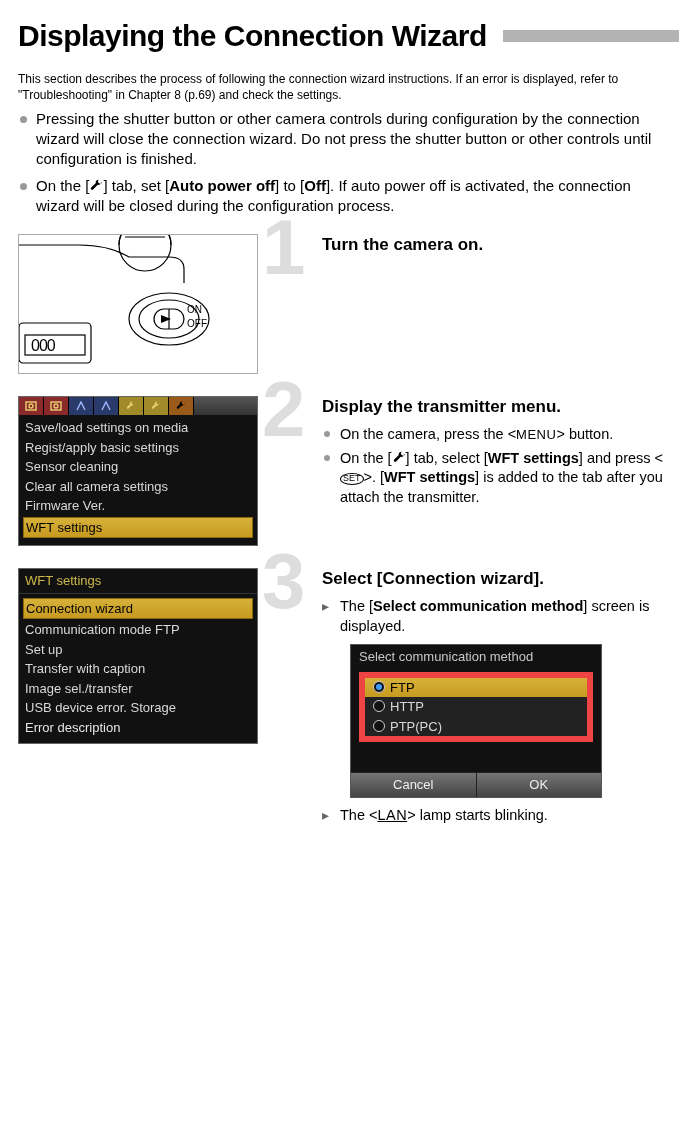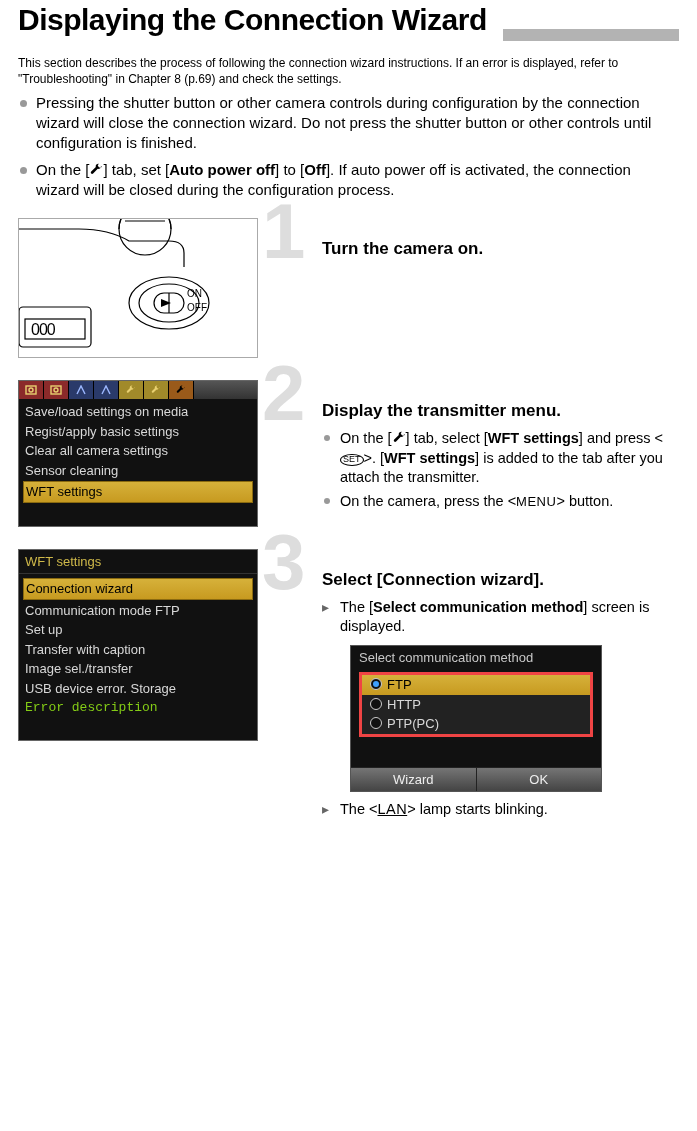--- a/index.html
+++ b/index.html
@@ -7,22 +7,22 @@
     margin: 0;
     padding: 0 18px;
     width: 697px;
     box-sizing: border-box;
     color: #000;
     font-size: 15px;
     line-height: 1.35;
   }
   .title-row {
     display: flex;
-    align-items: flex-end;
-    margin-top: 0;
+    align-items: center;
+    margin-top: 16px;
     margin-bottom: 14px;
   }
   h1 {
     font-size: 30px;
     font-weight: bold;
     margin: 0;
     letter-spacing: -0.5px;
   }
   .title-bar {
     flex: 1;
@@ -83,21 +83,20 @@
     top: -26px;
     line-height: 1;
     z-index: 0;
     user-select: none;
     font-family: Arial, sans-serif;
   }
   .step-content {
     position: relative;
     z-index: 1;
     padding-left: 54px;
-    margin-top: 20px;
   }
   .step-title {
     font-weight: bold;
     font-size: 17px;
     margin: 0 0 6px 0;
   }
   ul.sub {
     list-style: none;
     padding: 0;
     margin: 4px 0 0 0;
@@ -158,21 +157,21 @@
     border-right: 1px solid #000;
     display: flex;
     align-items: center;
     justify-content: center;
   }
   .tab-red { background: #8b2a2a; }
   .tab-blue { background: #2a3a6a; }
   .tab-yellow { background: #a18a2a; }
   .tab-orange { background: #9a5a1a; }
   .menu-body {
-    padding: 3px 6px 22px 6px;
+    padding: 3px 6px 6px 6px;
   }
   .menu-item { color: #d8d8d8; }
   .menu-item.hl {
     color: #000;
     background: linear-gradient(#d6b13a,#c79a20);
     margin: 1px -2px;
     padding: 0 2px;
     border: 1px solid #8a6a10;
   }
   .menu-header {
@@ -190,21 +189,21 @@
     font-size: 13px;
     border: 1px solid #555;
   }
   .comm-title {
     background: #111;
     color: #c8c8c8;
     padding: 3px 8px;
     font-size: 13px;
   }
   .comm-body {
-    border: 3px solid #ef4444;
+    border: 6px solid #ef4444;
     margin: 3px 8px 6px 8px;
     background: #222;
   }
   .comm-row {
     padding: 1px 8px;
     color: #d8d8d8;
   }
   .comm-row.sel {
     color: #000;
     background: linear-gradient(#d6b13a,#c79a20);
@@ -342,56 +341,57 @@
         </span>
         <span class="tab-orange">
           <svg width="10" height="10" viewBox="0 0 10 10">
               <path d="M8 2c.2.7 0 1.5-.6 2.1-.6.6-1.4.8-2.1.6L2.5 7.5c-.4.4-1.1.4-1.5 0s-.4-1.1 0-1.5L3.8 3.2c-.2-.7 0-1.5.6-2.1.6-.6 1.4-.8 2.1-.6L5.4 1.6l.7 1.4 1.4.7 1-1z" fill="#000"></path>
             </svg>
         </span>
       </div>
       <div class="menu-body" id="step2-menu">
           <div class="menu-item">Save/load settings on media</div>
           <div class="menu-item">Regist/apply basic settings</div>
+          <div class="menu-item">Sensor cleaning</div>
           <div class="menu-item">Clear all camera settings</div>
-          <div class="menu-item">Sensor cleaning</div>
+          <div class="menu-item">Firmware Ver.</div>
           <div class="menu-item hl">WFT settings</div>
         </div>
     </div>
   </div>
   <div class="step-right">
     <div class="big-num">2</div>
     <div class="step-content">
       <p class="step-title">Display the transmitter menu.</p>
       <ul class="sub">
         <li class="dot">
+          <span>On the camera, press the &lt;</span><span class="menu-glyph">MENU</span><span>&gt; button.</span>
+        </li>
+        <li class="dot">
           <span>On the [</span><svg class="wrench" viewBox="0 0 16 16">
               <path d="M13.5 3.2c.3.9.1 2-.7 2.8-.8.8-1.9 1-2.8.7L4.7 12c-.6.6-1.6.6-2.2 0s-.6-1.6 0-2.2l5.3-5.3c-.3-.9-.1-2 .7-2.8.8-.8 1.9-1 2.8-.7L9.9 2.4l1.1 2.2 2.2 1.1 1.4-1.4z" fill="#000"></path>
             </svg><span>] tab, select [</span><span class="b">WFT settings</span><span>] and press &lt;</span><span class="set-btn">SET</span><span>&gt;. [</span><span class="b">WFT settings</span><span>] is added to the tab after you attach the transmitter.</span>
-        </li>
-        <li class="dot">
-          <span>On the camera, press the &lt;</span><span class="menu-glyph">MENU</span><span>&gt; button.</span>
         </li>
       </ul>
     </div>
   </div>
 </div>
 
 <div class="step">
   <div class="step-left">
     <div class="menu-shot">
       <div class="menu-header">WFT settings</div>
       <div class="menu-body" id="step3-menu">
           <div class="menu-item hl">Connection wizard</div>
           <div class="menu-item">Communication mode FTP</div>
           <div class="menu-item">Set up</div>
           <div class="menu-item">Transfer with caption</div>
           <div class="menu-item">Image sel./transfer</div>
           <div class="menu-item">USB device error. Storage</div>
-          <div class="menu-item" style="color: #84cc16; font-family: Liberation Mono, monospace;">Error description</div>
+          <div class="menu-item" style="color: #e5e5e5;">Error description</div>
         </div>
     </div>
   </div>
   <div class="step-right">
     <div class="big-num">3</div>
     <div class="step-content">
       <p class="step-title">Select [Connection wizard].</p>
       <ul class="sub">
         <li class="arrow">
           <span>The [</span><span class="b">Select communication method</span><span>] screen is displayed.</span>
@@ -399,21 +399,21 @@
       </ul>
       <div class="comm-box">
         <div class="comm-title">Select communication method</div>
         <div class="comm-body" id="comm-body">
             <div class="comm-row sel"><span class="radio on"></span>FTP</div>
             <div class="comm-row"><span class="radio"></span>HTTP</div>
             <div class="comm-row"><span class="radio"></span>PTP(PC)</div>
           </div>
         <div style="height:24px"></div>
         <div class="comm-bar">
-          <div>Wizard</div>
+          <div>Cancel</div>
           <div>OK</div>
         </div>
       </div>
       <ul class="sub">
         <li class="arrow">
           <span>The &lt;</span><span class="lan">LAN</span><span>&gt; lamp starts blinking.</span>
         </li>
       </ul>
     </div>
   </div>

